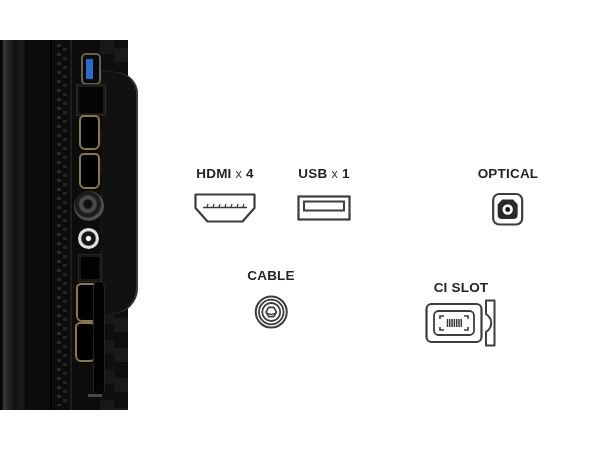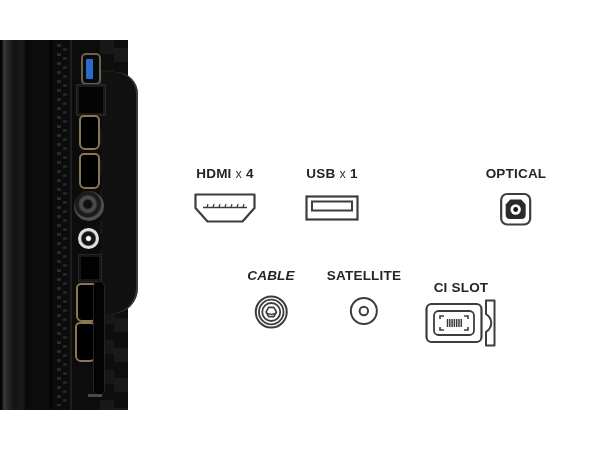--- a/index.html
+++ b/index.html
@@ -94,57 +94,50 @@
           <line x1="20" y1="11" x2="19" y2="14.5"></line>
         <line x1="26" y1="11" x2="25" y2="14.5"></line>
           <line x1="32" y1="11" x2="31" y2="14.5"></line>
         <line x1="38" y1="11" x2="37" y2="14.5"></line>
           <line x1="44" y1="11" x2="43" y2="14.5"></line>
         <line x1="50" y1="11" x2="49" y2="14.5"></line>
       </g>
     </svg>
   </div>
 
-  <div class="col" style="left:332px;top:166px;">
+  <div class="col" style="left:324px;top:166px;">
     <div class="lbl"><span>USB</span><span class="mult">x</span><span>1</span></div>
     <svg class="ic m13" width="54" height="26" viewBox="0 0 54 26">
       <rect x="1.5" y="1.5" width="51" height="23" fill="none" stroke="#3d3d3d" stroke-width="2.2"></rect>
       <rect x="7" y="6.5" width="40" height="9" fill="none" stroke="#3d3d3d" stroke-width="2"></rect>
     </svg>
   </div>
 
 
-  <div class="col" style="left:508px;top:166px;margin-left:8px;">
+  <div class="col" style="left:508px;top:166px;">
     <div class="lbl"><span>OPTICAL</span></div>
     <svg class="ic m10" width="32" height="34" viewBox="0 0 32 34">
       <rect x="1.5" y="2" width="29" height="30.5" rx="6" fill="none" stroke="#3d3d3d" stroke-width="2.2"></rect>
       <path d="M6,12.5 L10.5,7.5 H21.5 L26,12.5 V22.5 Q26,27 21.5,27 H10.5 Q6,27 6,22.5 Z" fill="#2a2a2a"></path>
       <circle cx="16" cy="17.5" r="5.2" fill="#ffffff"></circle>
       <circle cx="16" cy="17.5" r="2.4" fill="#141414"></circle>
     </svg>
   </div>
 
-  <div class="col" style="left:271px;top:268px;font-style:italic;">
+  <div class="col" style="left:271px;top:268px;">
     <div class="lbl"><span>CABLE</span></div>
     <svg class="ic m10" width="36" height="36" viewBox="0 0 36 36">
       <circle cx="18" cy="18" r="15.5" fill="none" stroke="#3d3d3d" stroke-width="2"></circle>
       <circle cx="18" cy="18" r="12.3" fill="none" stroke="#3d3d3d" stroke-width="1.8"></circle>
       <circle cx="18" cy="18" r="9" fill="none" stroke="#3d3d3d" stroke-width="1.8"></circle>
       <path d="M12.8,18 L15.4,13.4 H20.6 L23.2,18 L20.6,22.6 H15.4 Z" fill="none" stroke="#3d3d3d" stroke-width="1.6" stroke-linejoin="round"></path>
       <path d="M13,19.2 Q18,21.6 23,19.2" fill="none" stroke="#3d3d3d" stroke-width="1.4"></path>
     </svg>
   </div>
 
-  <div class="col" style="left:364px;top:268px;">
-    <div class="lbl"><span>SATELLITE</span></div>
-    <svg class="ic m12" width="30" height="30" viewBox="0 0 30 30">
-      <circle cx="15" cy="15" r="13" fill="none" stroke="#3d3d3d" stroke-width="2"></circle>
-      <circle cx="15" cy="15" r="4.2" fill="none" stroke="#3d3d3d" stroke-width="2"></circle>
-    </svg>
-  </div>
 
   <div class="col" style="left:461px;top:268px;margin-top:12px;">
     <div class="lbl"><span>CI SLOT</span></div>
     <svg class="ic m3" width="72" height="48" viewBox="0 0 72 48">
       <rect x="1.5" y="5" width="55" height="38" rx="5" fill="none" stroke="#3d3d3d" stroke-width="2.2"></rect>
       <rect x="9" y="12" width="40" height="24" rx="4.5" fill="none" stroke="#3d3d3d" stroke-width="1.8"></rect>
       <g fill="none" stroke="#3d3d3d" stroke-width="1.6">
         <path d="M15,20 V17 H19"></path>
           <path d="M39,17 H43 V20"></path>
         <path d="M15,28 V31 H19"></path>

